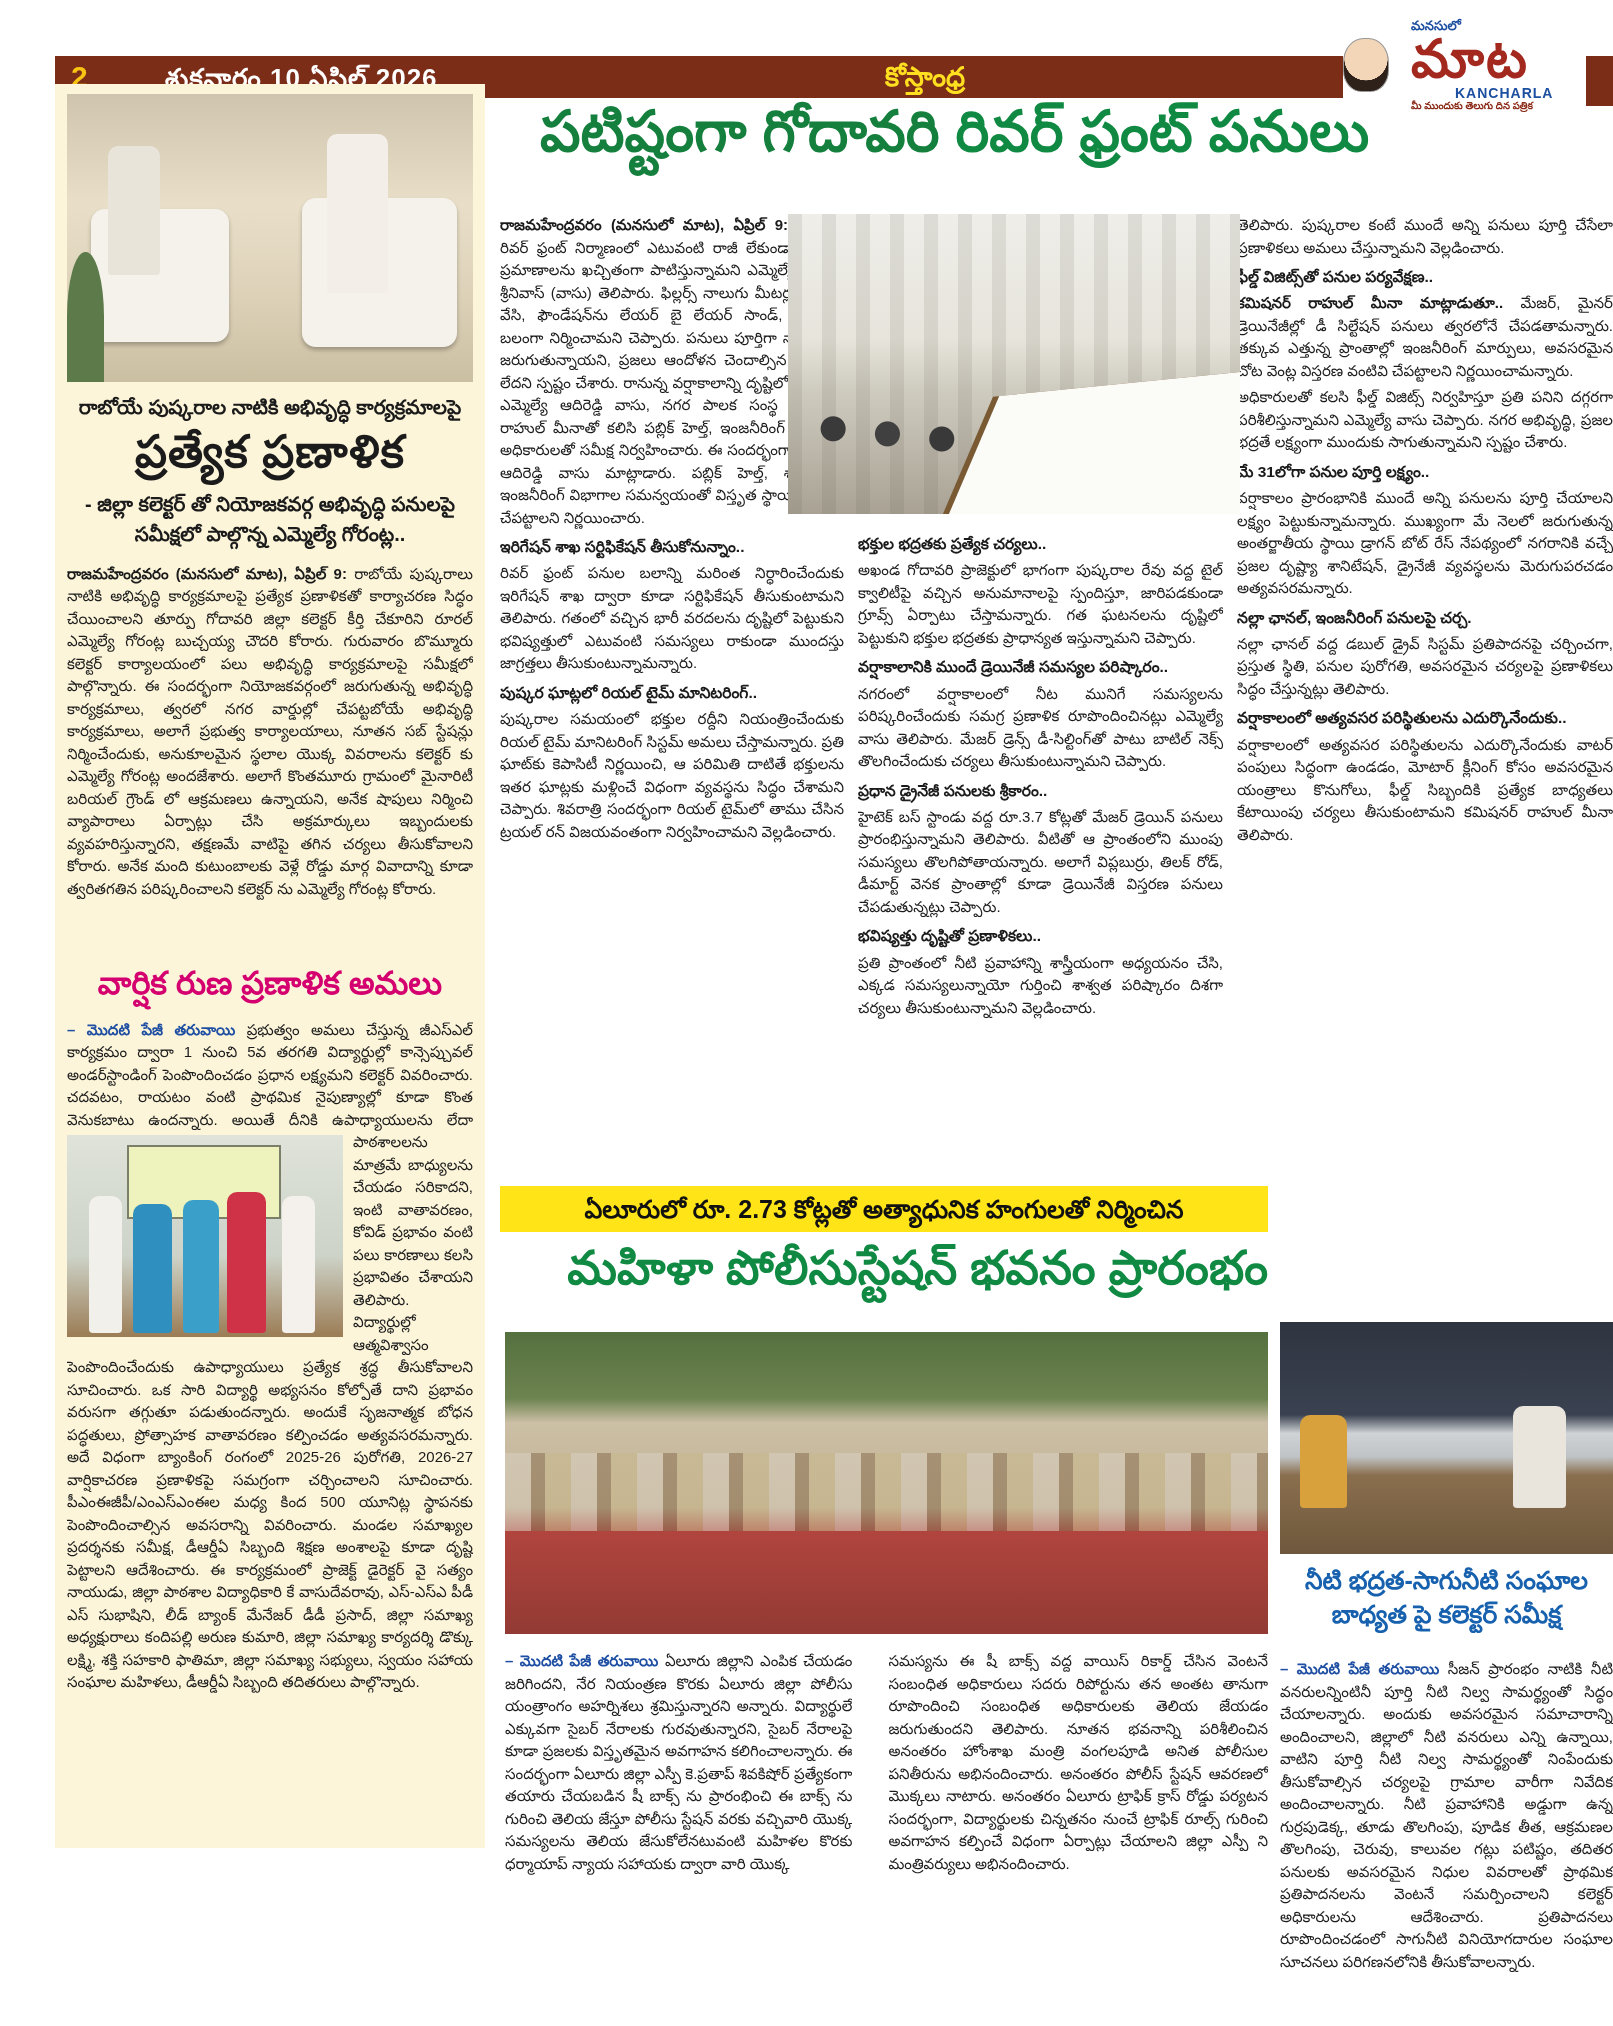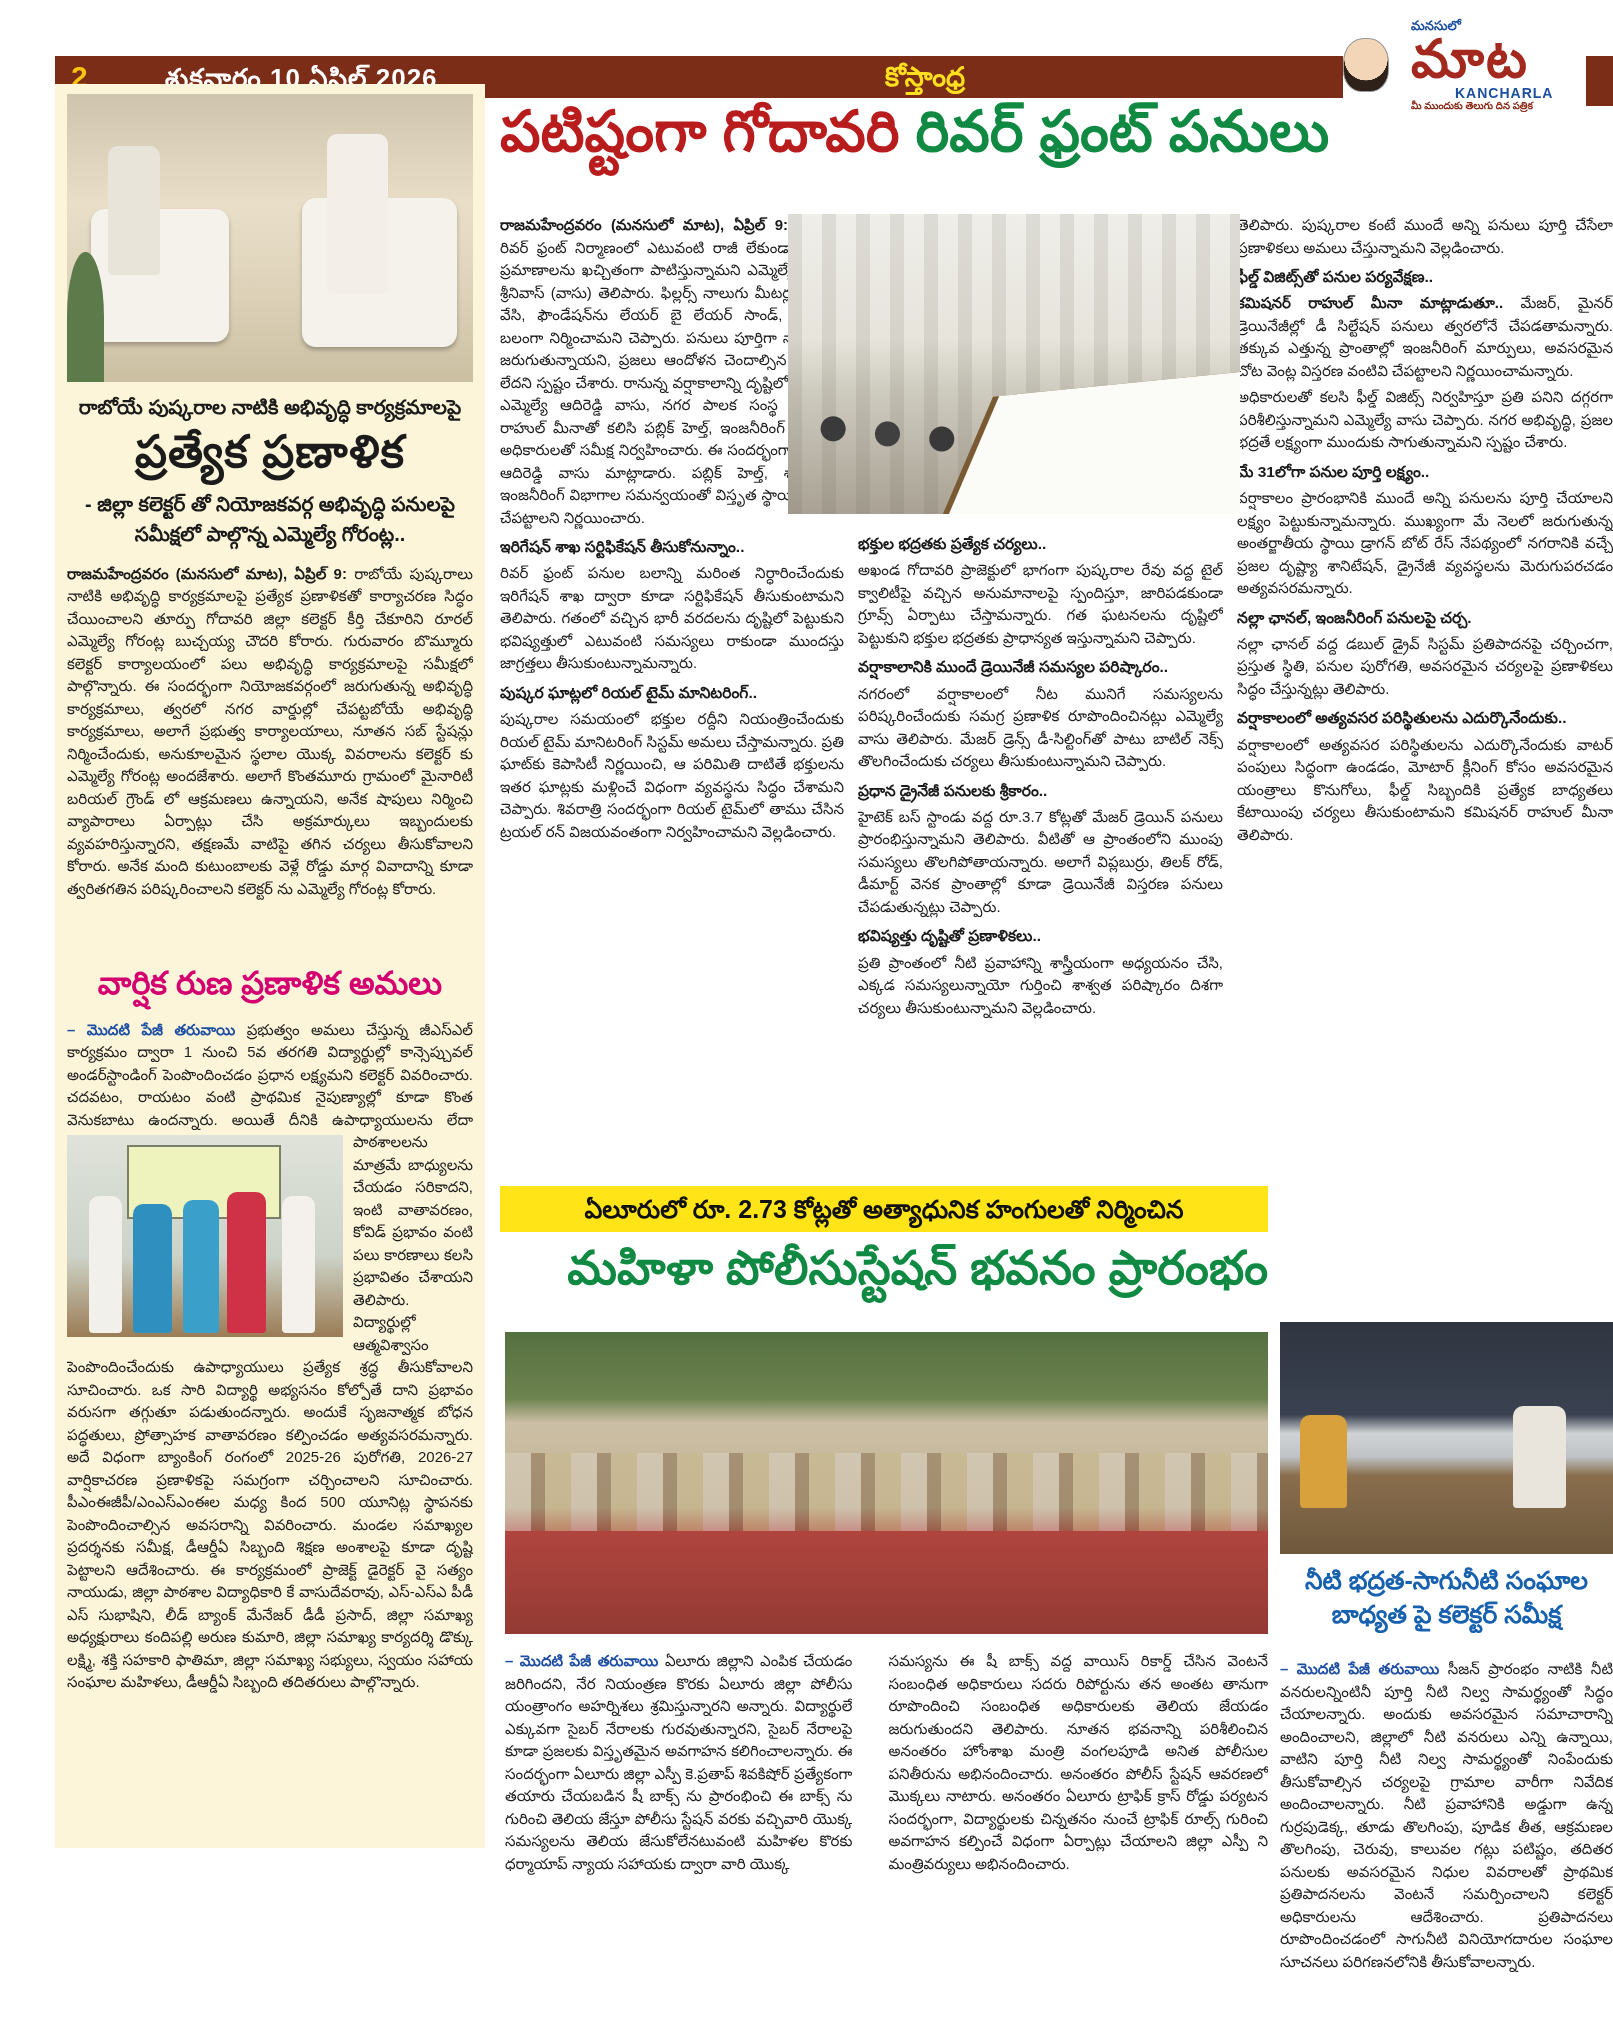--- a/index.html
+++ b/index.html
@@ -33,21 +33,21 @@
   .body{font-size:15px;line-height:1.5;text-align:justify;}
   .lbody1{margin-top:14px;height:392px;overflow:hidden;}
   .dateline{font-weight:bold;}
   .loanhead{margin-top:10px;text-align:center;font-size:32px;font-weight:800;color:#D4006F;}
   .loanbody{margin-top:10px;height:930px;overflow:hidden;}
   .lead{font-weight:bold;color:#1F4FA3;}
   .ph-award{float:left;width:276px;height:202px;margin:4px 10px 6px 0;background:linear-gradient(180deg,#dfe3da 0%,#cdd3c8 60%,#9b7c55 100%);}
   .screen{position:absolute;left:60px;top:10px;width:150px;height:70px;background:#eef3bd;border:2px solid #7b7f6a;}
   
   .mainheadline{position:absolute;left:500px;top:98px;width:1113px;height:112px;font-size:57px;font-weight:800;white-space:nowrap;overflow:hidden;}
-  .hl-black{color:#b91c1c;}
+  .hl-black{color:#15803d;margin-left:40px;}
   .hl-green{color:#108A43;}
   .mainbody{position:absolute;left:500px;top:214px;width:1113px;height:1106px;display:flex;gap:14px;}
   .mcol{overflow:hidden;}
   .mcol1{width:344px;height:953px;}
   .mcol2{width:365px;height:953px;padding-top:312px;box-sizing:border-box;}
   .mcol3{width:376px;height:1106px;}
   .ph-river{position:absolute;left:288px;top:0;width:452px;height:300px;background:
       repeating-linear-gradient(90deg,rgba(90,85,70,.12) 0 14px,rgba(0,0,0,0) 14px 34px),
       linear-gradient(180deg,#efeee9 0%,#e6e4db 42%,#cfccc0 58%,#a9a294 100%);}
   .ph-table{position:absolute;left:40%;top:55%;width:70%;height:60%;background:#fbfbf8;transform:skewX(-28deg) rotate(-6deg);box-shadow:-6px 0 0 #7a5a33;}

